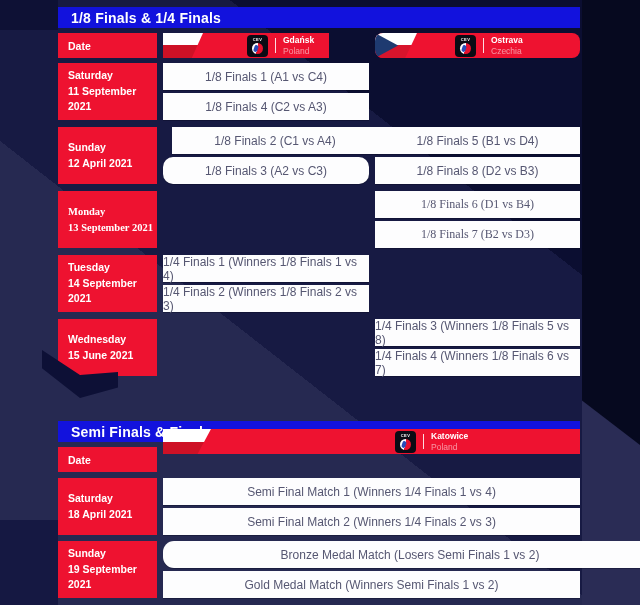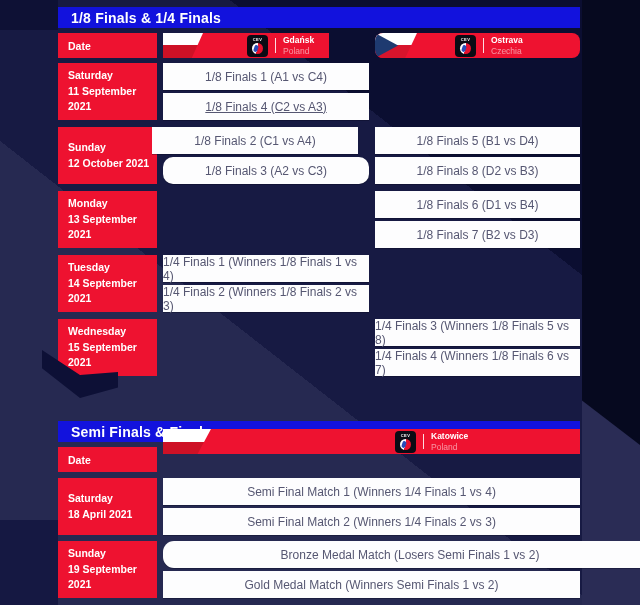--- a/index.html
+++ b/index.html
@@ -97,56 +97,56 @@
         </div>
       </div>
     </div>
 
     <div style="position:absolute;left:0;top:56px;width:522px;height:57px;">
       <div class="redcell daycell">
         <div>Saturday</div>
         <div>11 September 2021</div>
       </div>
       <div class="mcell" style="left:105px;top:0;width:206px;">1/8 Finals 1 (A1 vs C4)</div>
-      <div class="mcell" style="left:105px;top:30px;width:206px;text-decoration:underline;">1/8 Finals 4 (C2 vs A3)</div>
+      <div class="mcell" style="left:105px;top:30px;width:206px;">1/8 Finals 4 (C2 vs A3)</div>
     </div>
 
     <div style="position:absolute;left:0;top:120px;width:522px;height:57px;">
       <div class="redcell daycell">
         <div>Sunday</div>
-        <div>12 October 2021</div>
+        <div>12 April 2021</div>
       </div>
-      <div class="mcell" style="left:94px;top:0;width:206px;">1/8 Finals 2 (C1 vs A4)</div>
+      <div class="mcell" style="left:114px;top:0;width:206px;">1/8 Finals 2 (C1 vs A4)</div>
       <div class="mcell" style="left:105px;top:30px;width:206px;border-radius:10px;">1/8 Finals 3 (A2 vs C3)</div>
       <div class="mcell" style="left:317px;top:0;width:205px;">1/8 Finals 5 (B1 vs D4)</div>
       <div class="mcell" style="left:317px;top:30px;width:205px;">1/8 Finals 8 (D2 vs B3)</div>
     </div>
 
-    <div style="position:absolute;left:0;top:184px;width:522px;height:57px;">
+    <div style="position:absolute;left:0;top:184px;width:522px;height:57px;font-family:Liberation Serif, serif;">
       <div class="redcell daycell">
         <div>Monday</div>
         <div>13 September 2021</div>
       </div>
       <div class="mcell" style="left:317px;top:0;width:205px;">1/8 Finals 6 (D1 vs B4)</div>
       <div class="mcell" style="left:317px;top:30px;width:205px;">1/8 Finals 7 (B2 vs D3)</div>
     </div>
 
     <div style="position:absolute;left:0;top:248px;width:522px;height:57px;">
       <div class="redcell daycell">
         <div>Tuesday</div>
         <div>14 September 2021</div>
       </div>
       <div class="mcell" style="left:105px;top:0;width:206px;">1/4 Finals 1 (Winners 1/8 Finals 1 vs 4)</div>
       <div class="mcell" style="left:105px;top:30px;width:206px;">1/4 Finals 2 (Winners 1/8 Finals 2 vs 3)</div>
     </div>
 
     <div style="position:absolute;left:0;top:312px;width:522px;height:57px;">
       <div class="redcell daycell">
         <div>Wednesday</div>
-        <div>15 September 2021</div>
+        <div>15 June 2021</div>
       </div>
       <div class="mcell" style="left:317px;top:0;width:205px;">1/4 Finals 3 (Winners 1/8 Finals 5 vs 8)</div>
       <div class="mcell" style="left:317px;top:30px;width:205px;">1/4 Finals 4 (Winners 1/8 Finals 6 vs 7)</div>
     </div>
   </div>
 
   <div class="tbl" style="top:421px;height:177px;">
     <div class="hdr">Semi Finals &amp; Finals</div>
 
     <div class="redcell datecell" style="left:0;top:26px;width:99px;">Date</div>

